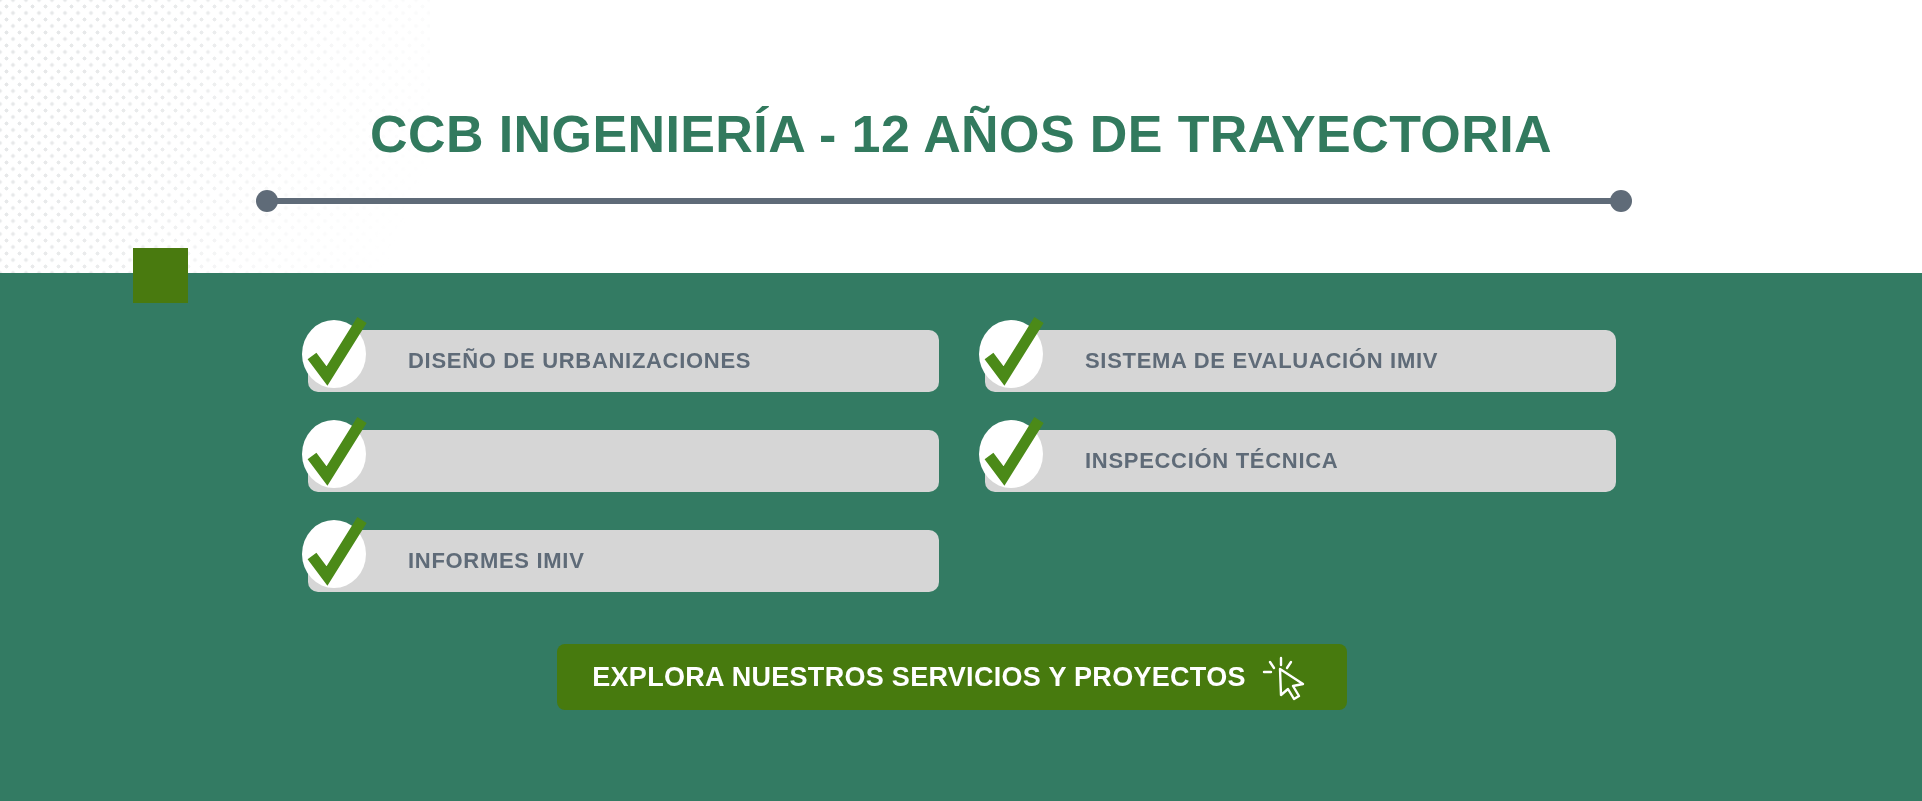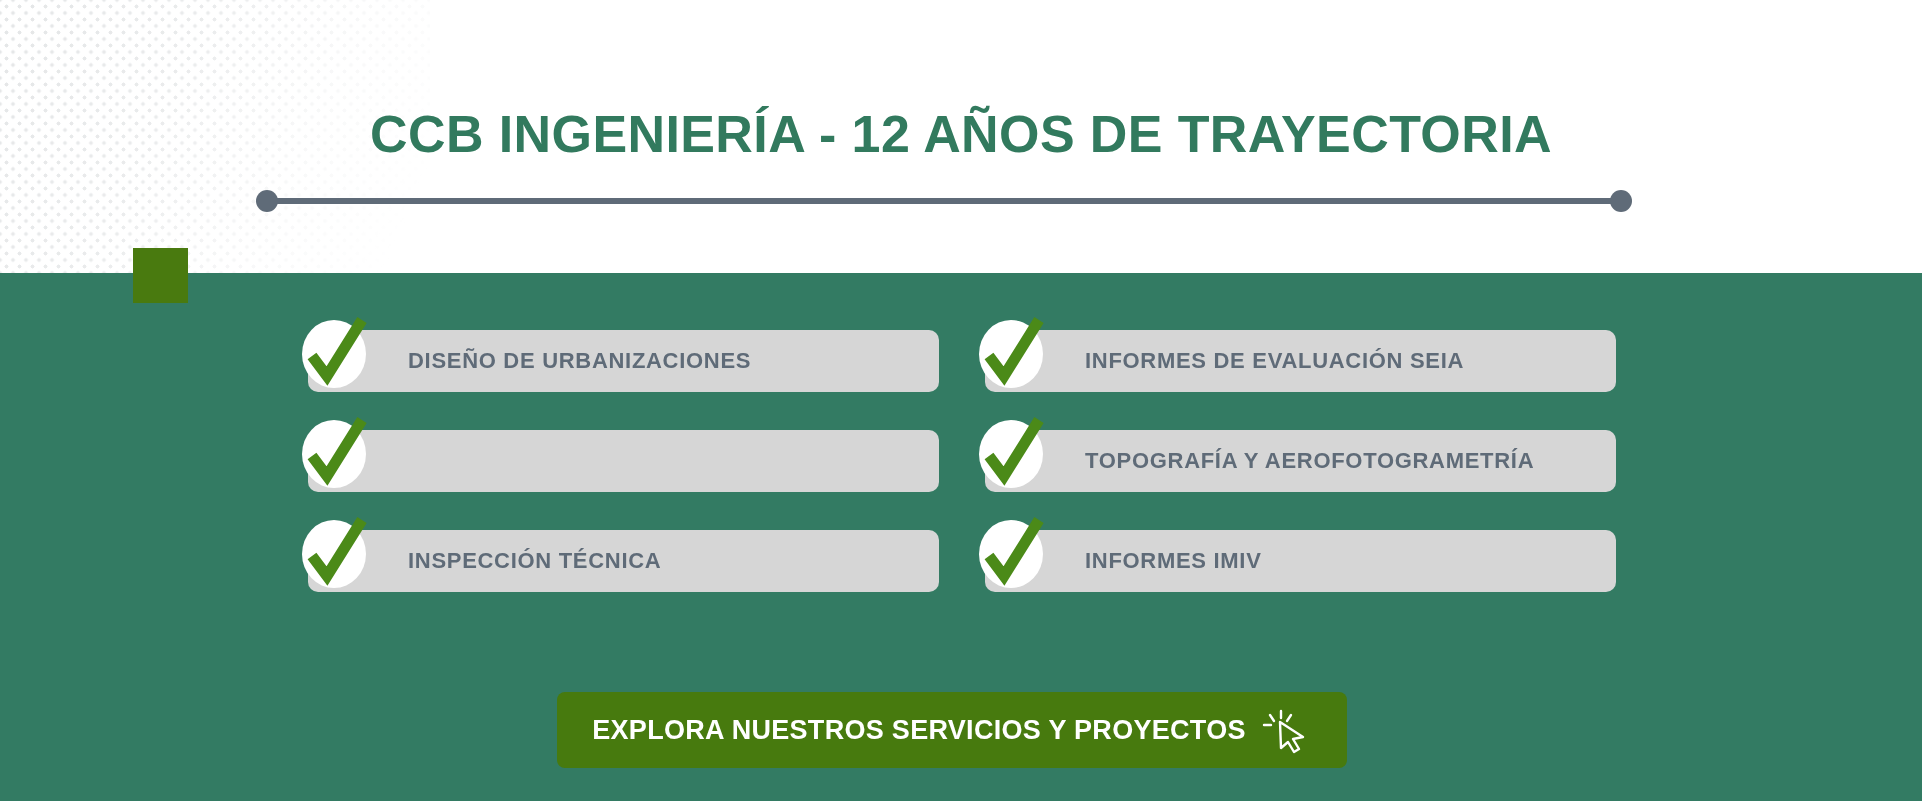--- a/index.html
+++ b/index.html
@@ -132,29 +132,28 @@
     font-size:22px;
     font-weight:bold;
     letter-spacing:0.7px;
     white-space:nowrap;
   }
 
   
   #cta-button {
     position:absolute;
     left:557px; top:644px;
-    width:790px; height:76px;
+    width:790px; height:66px;
     background:#477a0e;
     border:none;
     border-radius:8px;
     display:flex;
     align-items:center;
     justify-content:center;
     cursor:pointer;
-    margin-top:48px;
   }
   #cta-button .cta-label {
     color:#ffffff;
     font-size:27px;
     font-weight:bold;
     letter-spacing:0.3px;
     white-space:nowrap;
   }
   #cta-button .cursor-icon {
     margin-left:14px;
@@ -195,41 +194,32 @@
       <span class="pill-label">DISEÑO DE URBANIZACIONES</span>
     </div>
 
     <div class="pill">
       <span class="check-badge">
         <span class="disc"></span>
         <svg viewBox="0 0 72 80" xmlns="http://www.w3.org/2000/svg" aria-hidden="true">
           <path d="M14 42 L29 62 L64 6" fill="none" stroke="#4b8a18" stroke-width="11" stroke-linecap="butt" stroke-linejoin="miter"></path>
         </svg>
       </span>
-      <span class="pill-label">INFORMES DE EVALUACIÓN SEIA</span>
-    </div>
-
-    <div class="pill">
-      <span class="check-badge">
-        <span class="disc"></span>
-        <svg viewBox="0 0 72 80" xmlns="http://www.w3.org/2000/svg" aria-hidden="true">
-          <path d="M14 42 L29 62 L64 6" fill="none" stroke="#4b8a18" stroke-width="11" stroke-linecap="butt" stroke-linejoin="miter"></path>
-        </svg>
-      </span>
-    </div>
-
-    <div class="pill">
-      <span class="check-badge">
-        <span class="disc"></span>
-        <svg viewBox="0 0 72 80" xmlns="http://www.w3.org/2000/svg" aria-hidden="true">
-          <path d="M14 42 L29 62 L64 6" fill="none" stroke="#4b8a18" stroke-width="11" stroke-linecap="butt" stroke-linejoin="miter"></path>
-        </svg>
-      </span>
-      <span class="pill-label">TOPOGRAFÍA Y AEROFOTOGRAMETRÍA</span>
-    </div>
+      <span class="pill-label">SISTEMA DE EVALUACIÓN IMIV</span>
+    </div>
+
+    <div class="pill">
+      <span class="check-badge">
+        <span class="disc"></span>
+        <svg viewBox="0 0 72 80" xmlns="http://www.w3.org/2000/svg" aria-hidden="true">
+          <path d="M14 42 L29 62 L64 6" fill="none" stroke="#4b8a18" stroke-width="11" stroke-linecap="butt" stroke-linejoin="miter"></path>
+        </svg>
+      </span>
+    </div>
+
 
     <div class="pill">
       <span class="check-badge">
         <span class="disc"></span>
         <svg viewBox="0 0 72 80" xmlns="http://www.w3.org/2000/svg" aria-hidden="true">
           <path d="M14 42 L29 62 L64 6" fill="none" stroke="#4b8a18" stroke-width="11" stroke-linecap="butt" stroke-linejoin="miter"></path>
         </svg>
       </span>
       <span class="pill-label">INSPECCIÓN TÉCNICA</span>
     </div>

